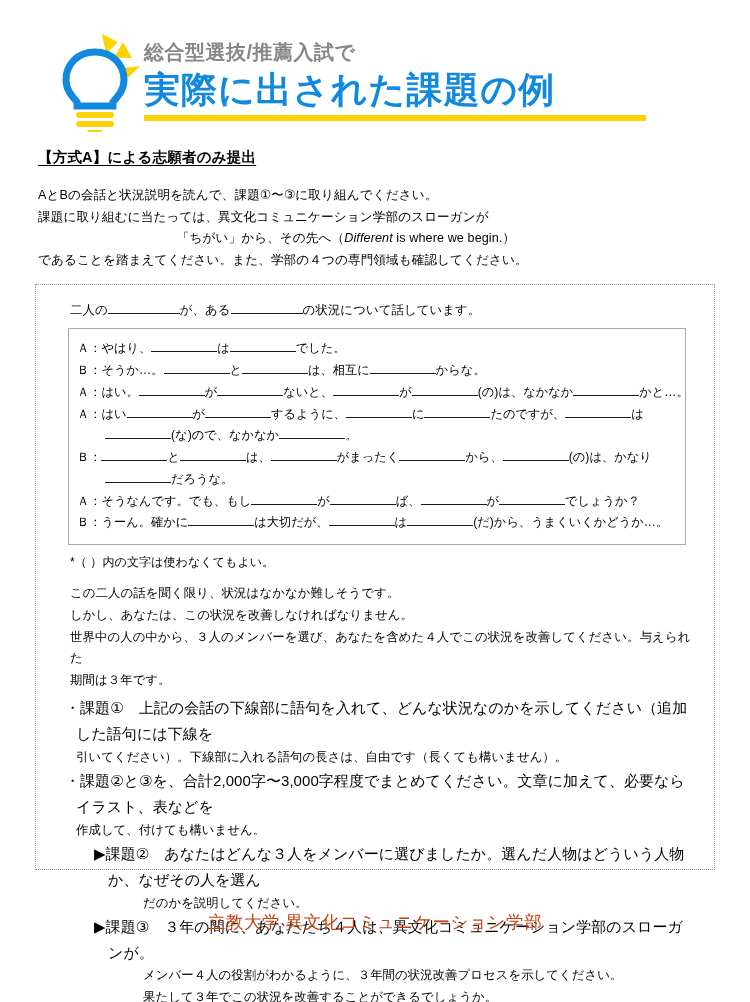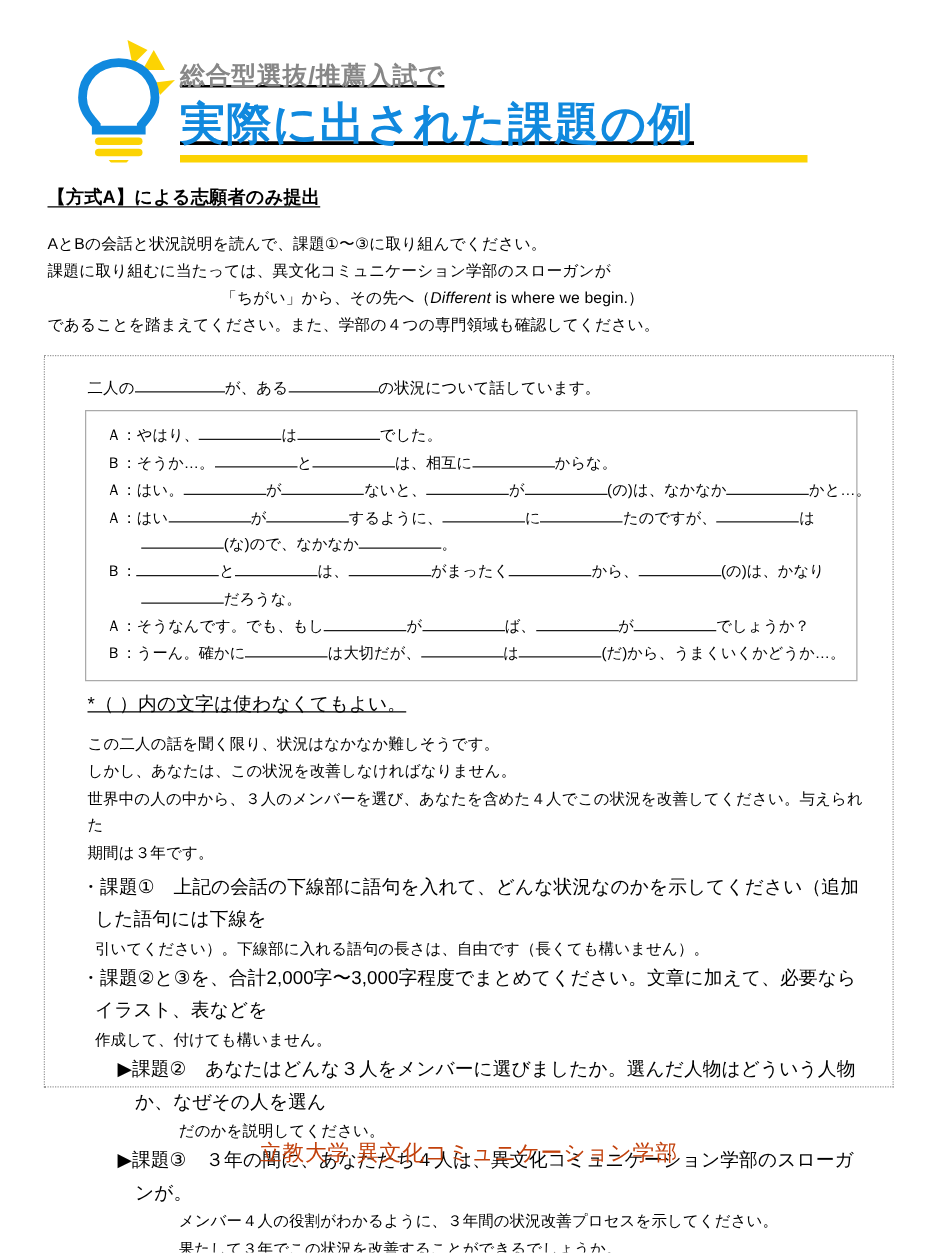--- a/index.html
+++ b/index.html
@@ -13,25 +13,24 @@
     height: 1002px;
     font-family: "Liberation Sans", "DejaVu Sans", sans-serif;
     color: #000000;
     position: relative;
     overflow: hidden;
   }
 
   
   .header {
     display: flex;
-    align-items: flex-end;
+    align-items: center;
     padding: 28px 0 0 62px;
     height: 130px;
     box-sizing: border-box;
-    text-decoration: underline;
   }
   .bulb-icon {
     width: 78px;
     height: 100px;
     flex: 0 0 78px;
     margin-top: 6px;
     position: relative;
   }
   .header-text {
     margin-left: 4px;
@@ -98,21 +97,21 @@
   .prompt-line {
     font-size: 12.4px;
     line-height: 1.6;
     padding: 2px 0 8px 18px;
     letter-spacing: 0.1px;
   }
 
   
   .dialogue-box {
     border: 1px solid #aaaaaa;
-    padding: 9px 14px 10px 16px;
+    padding: 9px 14px 10px 8px;
     margin: 0 12px 0 16px;
     box-sizing: border-box;
   }
   .dlg-row {
     font-size: 12.2px;
     line-height: 1.78;
     letter-spacing: 0.05px;
     white-space: nowrap;
   }
   .dlg-cont {
@@ -124,24 +123,23 @@
   }
   .blank {
     display: inline-block;
     border-bottom: 1px solid #1a1a1a;
     vertical-align: baseline;
   }
   .b-std { width: 66px; }
   .b-wide { width: 72px; }
 
   .footnote {
-    font-size: 15px;
+    font-size: 12px;
     padding: 9px 0 0 18px;
     letter-spacing: 0.1px;
-    text-decoration: underline;
   }
 
   .para {
     font-size: 12.4px;
     line-height: 1.76;
     padding-left: 18px;
     letter-spacing: 0.1px;
   }
   .para.top-gap { padding-top: 12px; }
 

